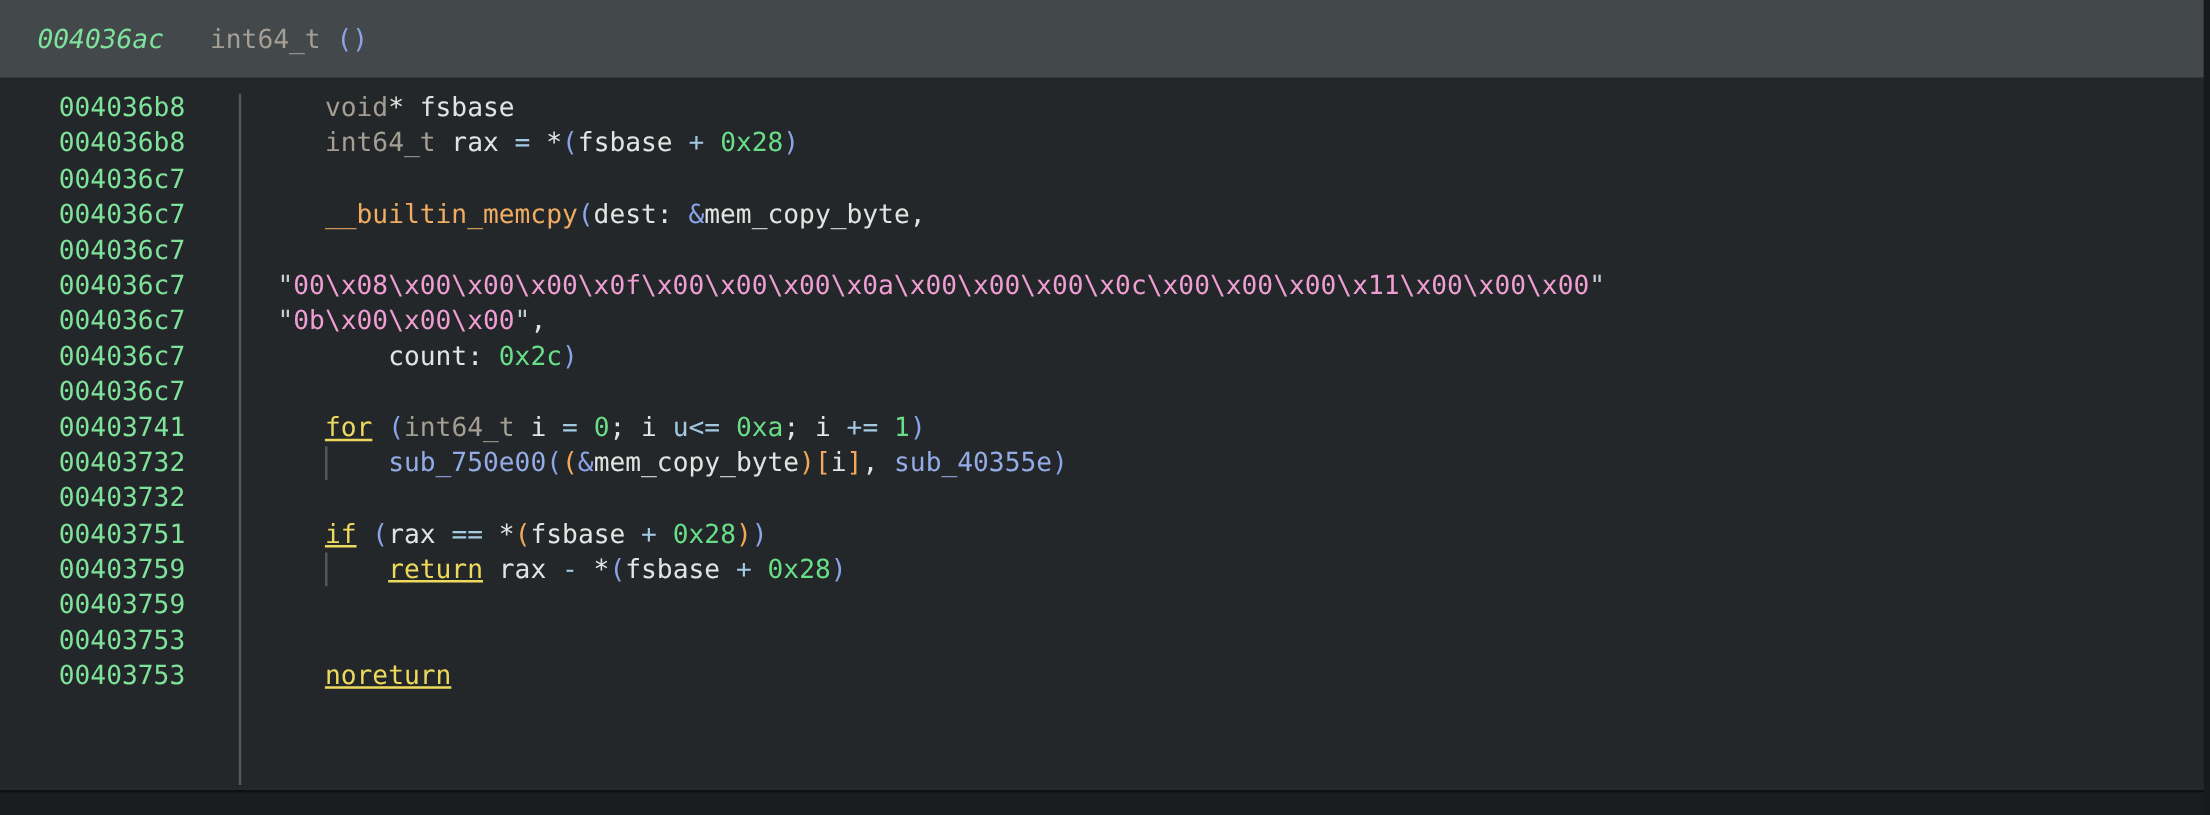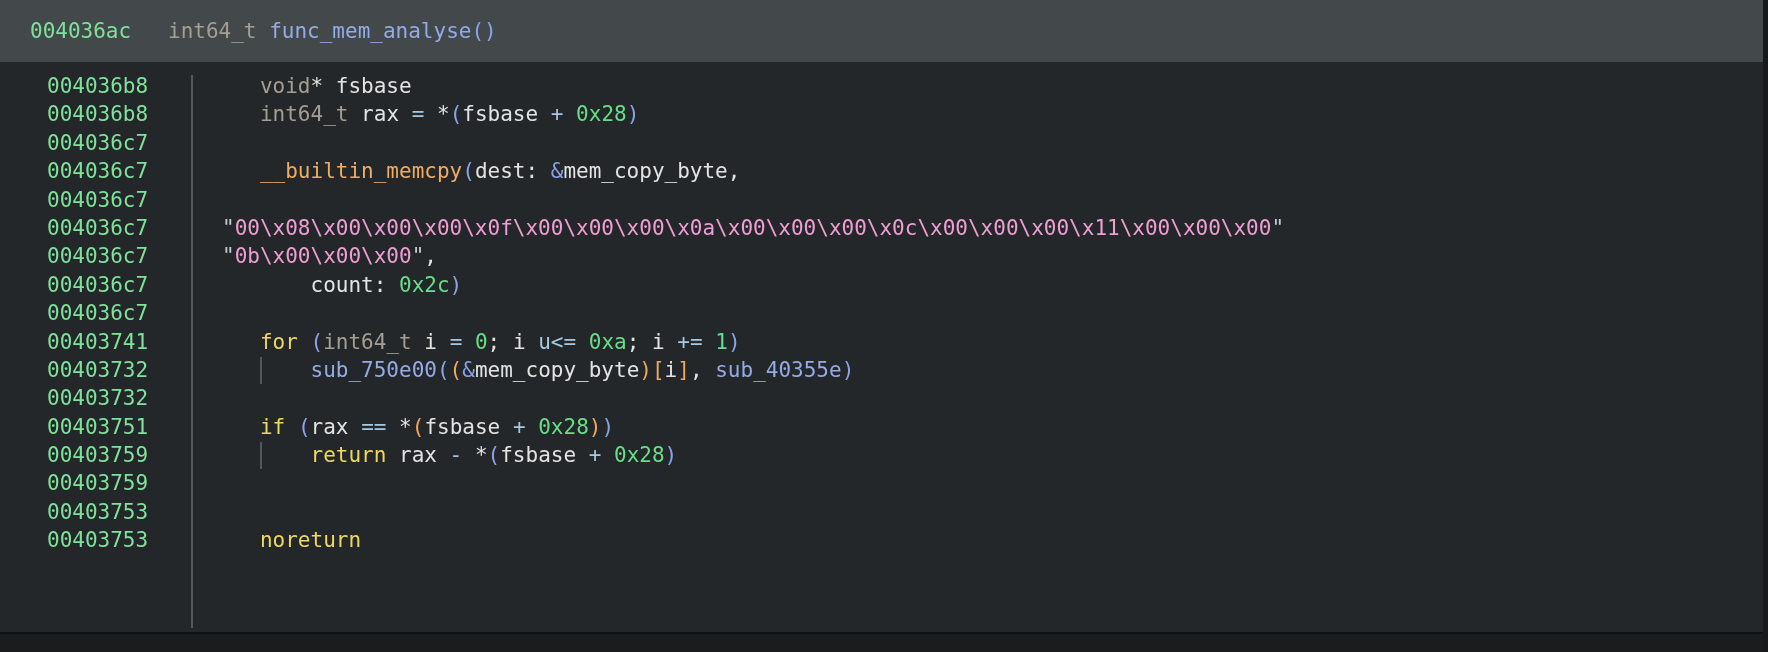--- a/index.html
+++ b/index.html
@@ -41,27 +41,28 @@
     background: var(--header-bg);
     display: flex;
     align-items: center;
     white-space: pre;
   }
   .func-header .haddr {
     display: inline-block;
     padding-left: 30px;
     width: 168px;
     color: var(--addr);
+    font-style: italic;
   }
   .tok-type { color: var(--type); }
   .tok-plain { color: var(--plain); }
   .tok-fn { color: var(--fn); }
   .tok-p1 { color: var(--p1); }
   .tok-p2 { color: var(--p2); }
-  .tok-kw { color: var(--kw); }
+  .tok-kw { color: var(--kw); text-decoration: underline; }
   .tok-num { color: var(--num); }
   .tok-op { color: var(--op); }
   .tok-str { color: var(--str); }
   .tok-q { color: var(--q); }
   .tok-builtin { color: var(--builtin); }
   .listing {
     position: absolute;
     top: 62px; left: 0;
     width: 1760px;
     padding-top: 10px;
@@ -114,21 +115,21 @@
     height: 100%;
     background: var(--edge);
   }
 </style>
 </head>
 <body>
 
 <div class="app">
 
   <div class="func-header">
-    <span class="haddr">004036ac</span><span class="tok-type">int64_t </span><span class="tok-fn">func_mem_analyse</span><span class="tok-p1">()</span>
+    <span class="haddr">004036ac</span><span class="tok-type">int64_t </span><span class="tok-p1">()</span>
   </div>
 
   <div class="separator-line"></div>
 
   <div class="listing">
       <div class="row"><span class="addr">004036b8</span><span class="code">   <span class="tok-type">void</span><span class="tok-plain">* fsbase</span></span></div>
       <div class="row"><span class="addr">004036b8</span><span class="code">   <span class="tok-type">int64_t</span><span class="tok-plain"> rax </span><span class="tok-op">=</span><span class="tok-plain"> *</span><span class="tok-p1">(</span><span class="tok-plain">fsbase </span><span class="tok-op">+</span><span class="tok-plain"> </span><span class="tok-num">0x28</span><span class="tok-p1">)</span></span></div>
       <div class="row"><span class="addr">004036c7</span></div>
       <div class="row"><span class="addr">004036c7</span><span class="code">   <span class="tok-builtin">__builtin_memcpy</span><span class="tok-p1">(</span><span class="tok-plain">dest: </span><span class="tok-p1">&amp;</span><span class="tok-plain">mem_copy_byte,</span></span></div>
       <div class="row"><span class="addr">004036c7</span></div>

